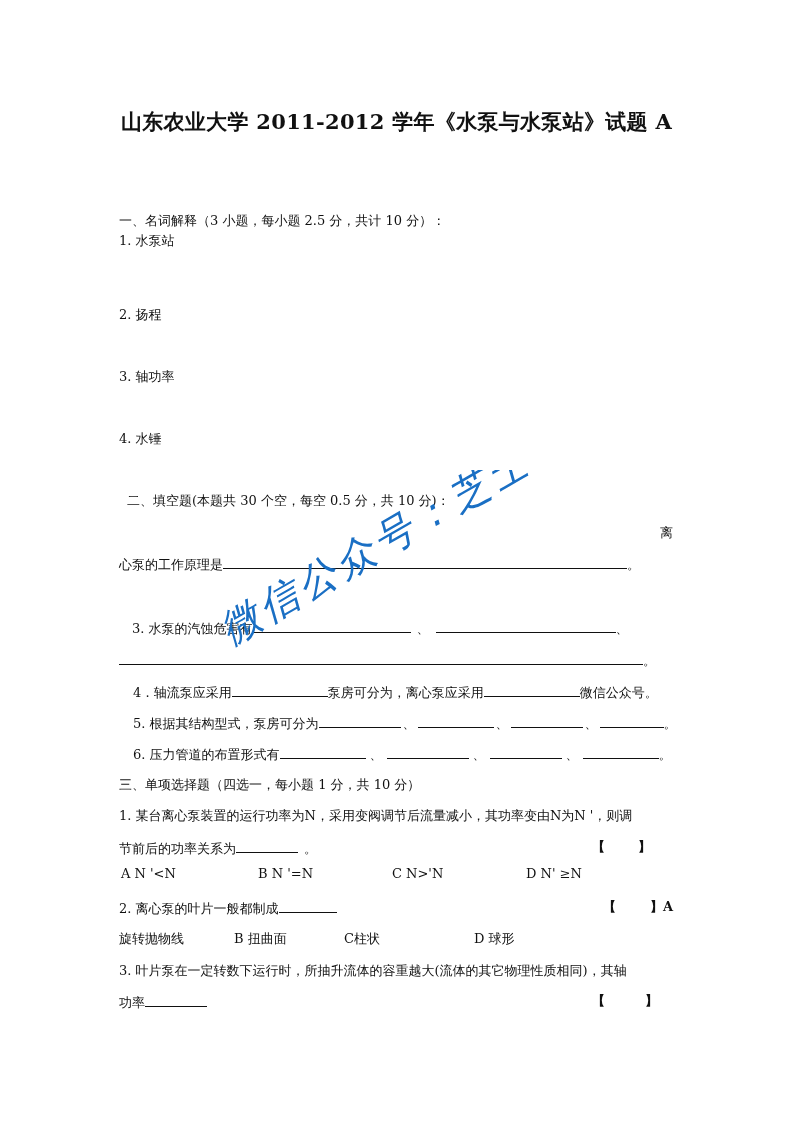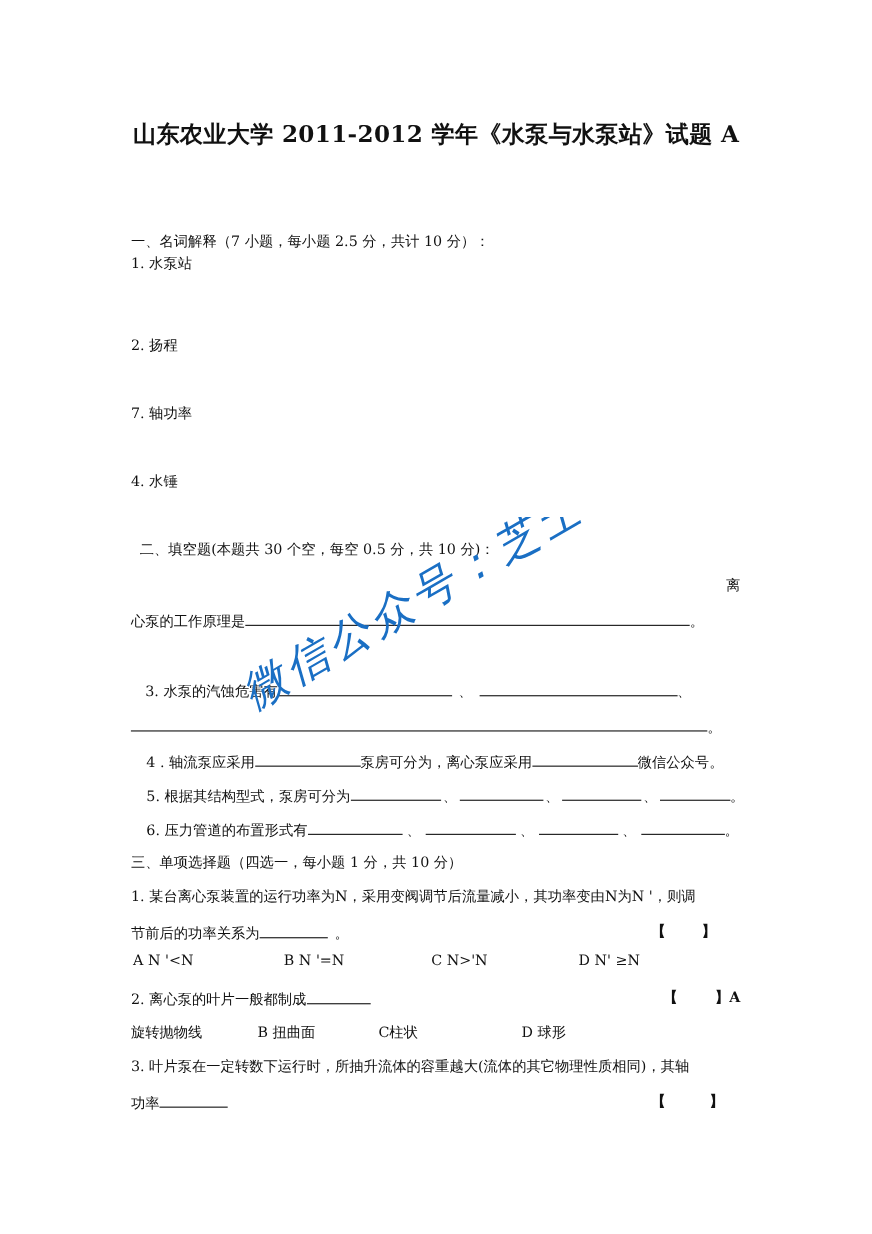--- a/index.html
+++ b/index.html
@@ -15,24 +15,24 @@
   .opt { position: absolute; font-size: 13px; white-space: nowrap; }
   .watermark { position: absolute; left: 210px; top: 470px; width: 420px; height: 190px; pointer-events: none; }
 </style>
 </head>
 <body>
 
 <div class="page">
 
   <div class="title">山东农业大学 2011-2012 学年《水泵与水泵站》试题 A</div>
 
-  <div class="line" style="left:119px; top:212px;">一、名词解释（7 小题，每小题 2.5 分，共计 10 分）：</div>
+  <div class="line" style="left:119px; top:212px;">一、名词解释（3 小题，每小题 2.5 分，共计 10 分）：</div>
   <div class="line" style="left:119px; top:232px;">1. 水泵站</div>
   <div class="line" style="left:119px; top:306px;">2. 扬程</div>
-  <div class="line" style="left:119px; top:368px;">7. 轴功率</div>
+  <div class="line" style="left:119px; top:368px;">3. 轴功率</div>
   <div class="line" style="left:119px; top:430px;">4. 水锤</div>
 
   <div class="line" style="left:127px; top:492px;">二、填空题(本题共  30 个空，每空 0.5 分，共  10 分)：</div>
 
   <div class="line" style="left:660px; top:524px;">离</div>
 
   <div class="line" style="left:119px; top:555px;">
     <span>心泵的工作原理是</span><span class="blank" style="width:404px;"></span><span>。</span>
   </div>
 

